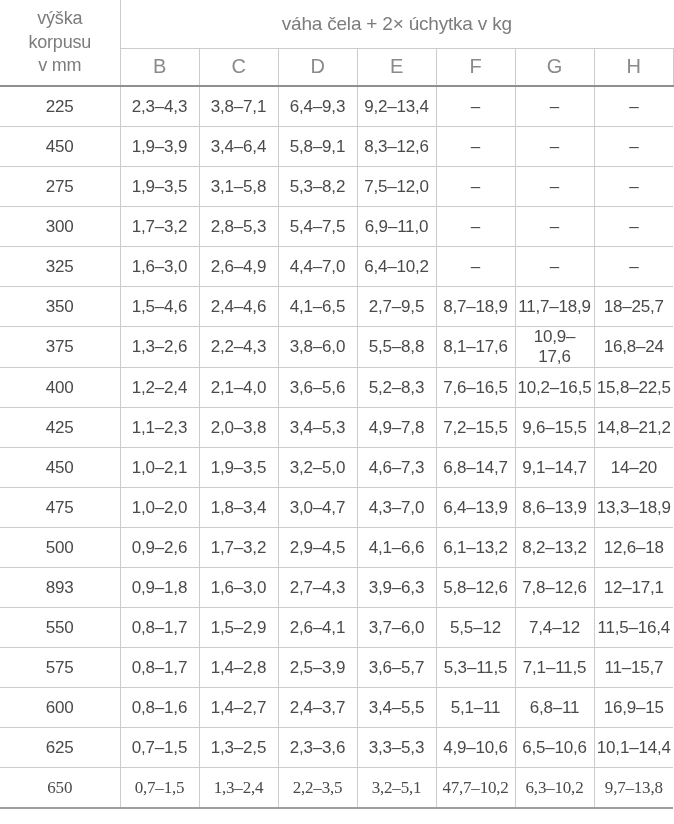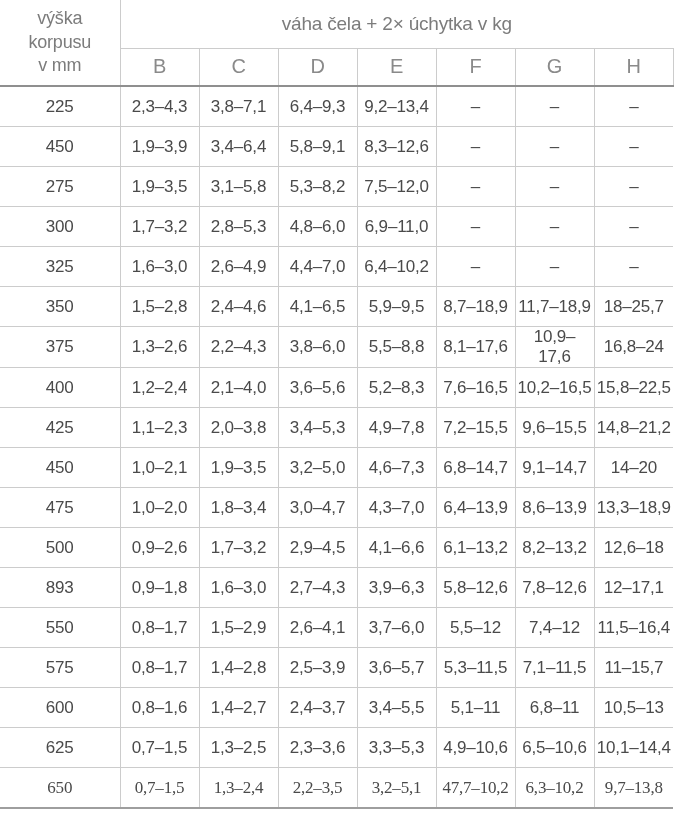--- a/index.html
+++ b/index.html
@@ -124,42 +124,42 @@
         <td>5,3–8,2</td>
         <td>7,5–12,0</td>
         <td>–</td>
         <td>–</td>
         <td>–</td>
       </tr>
       <tr>
         <td>300</td>
         <td>1,7–3,2</td>
         <td>2,8–5,3</td>
-        <td>4,8–6,0</td>
+        <td>5,4–7,5</td>
         <td>6,9–11,0</td>
         <td>–</td>
         <td>–</td>
         <td>–</td>
       </tr>
       <tr>
         <td>325</td>
         <td>1,6–3,0</td>
         <td>2,6–4,9</td>
         <td>4,4–7,0</td>
         <td>6,4–10,2</td>
         <td>–</td>
         <td>–</td>
         <td>–</td>
       </tr>
       <tr>
         <td>350</td>
-        <td>1,5–2,8</td>
+        <td>1,5–4,6</td>
         <td>2,4–4,6</td>
         <td>4,1–6,5</td>
-        <td>5,9–9,5</td>
+        <td>2,7–9,5</td>
         <td>8,7–18,9</td>
         <td>11,7–18,9</td>
         <td>18–25,7</td>
       </tr>
       <tr>
         <td>375</td>
         <td>1,3–2,6</td>
         <td>2,2–4,3</td>
         <td>3,8–6,0</td>
         <td>5,5–8,8</td>
@@ -248,21 +248,21 @@
         <td>11–15,7</td>
       </tr>
       <tr>
         <td>600</td>
         <td>0,8–1,6</td>
         <td>1,4–2,7</td>
         <td>2,4–3,7</td>
         <td>3,4–5,5</td>
         <td>5,1–11</td>
         <td>6,8–11</td>
-        <td>10,5–13</td>
+        <td>16,9–15</td>
       </tr>
       <tr>
         <td>625</td>
         <td>0,7–1,5</td>
         <td>1,3–2,5</td>
         <td>2,3–3,6</td>
         <td>3,3–5,3</td>
         <td>4,9–10,6</td>
         <td>6,5–10,6</td>
         <td>10,1–14,4</td>

